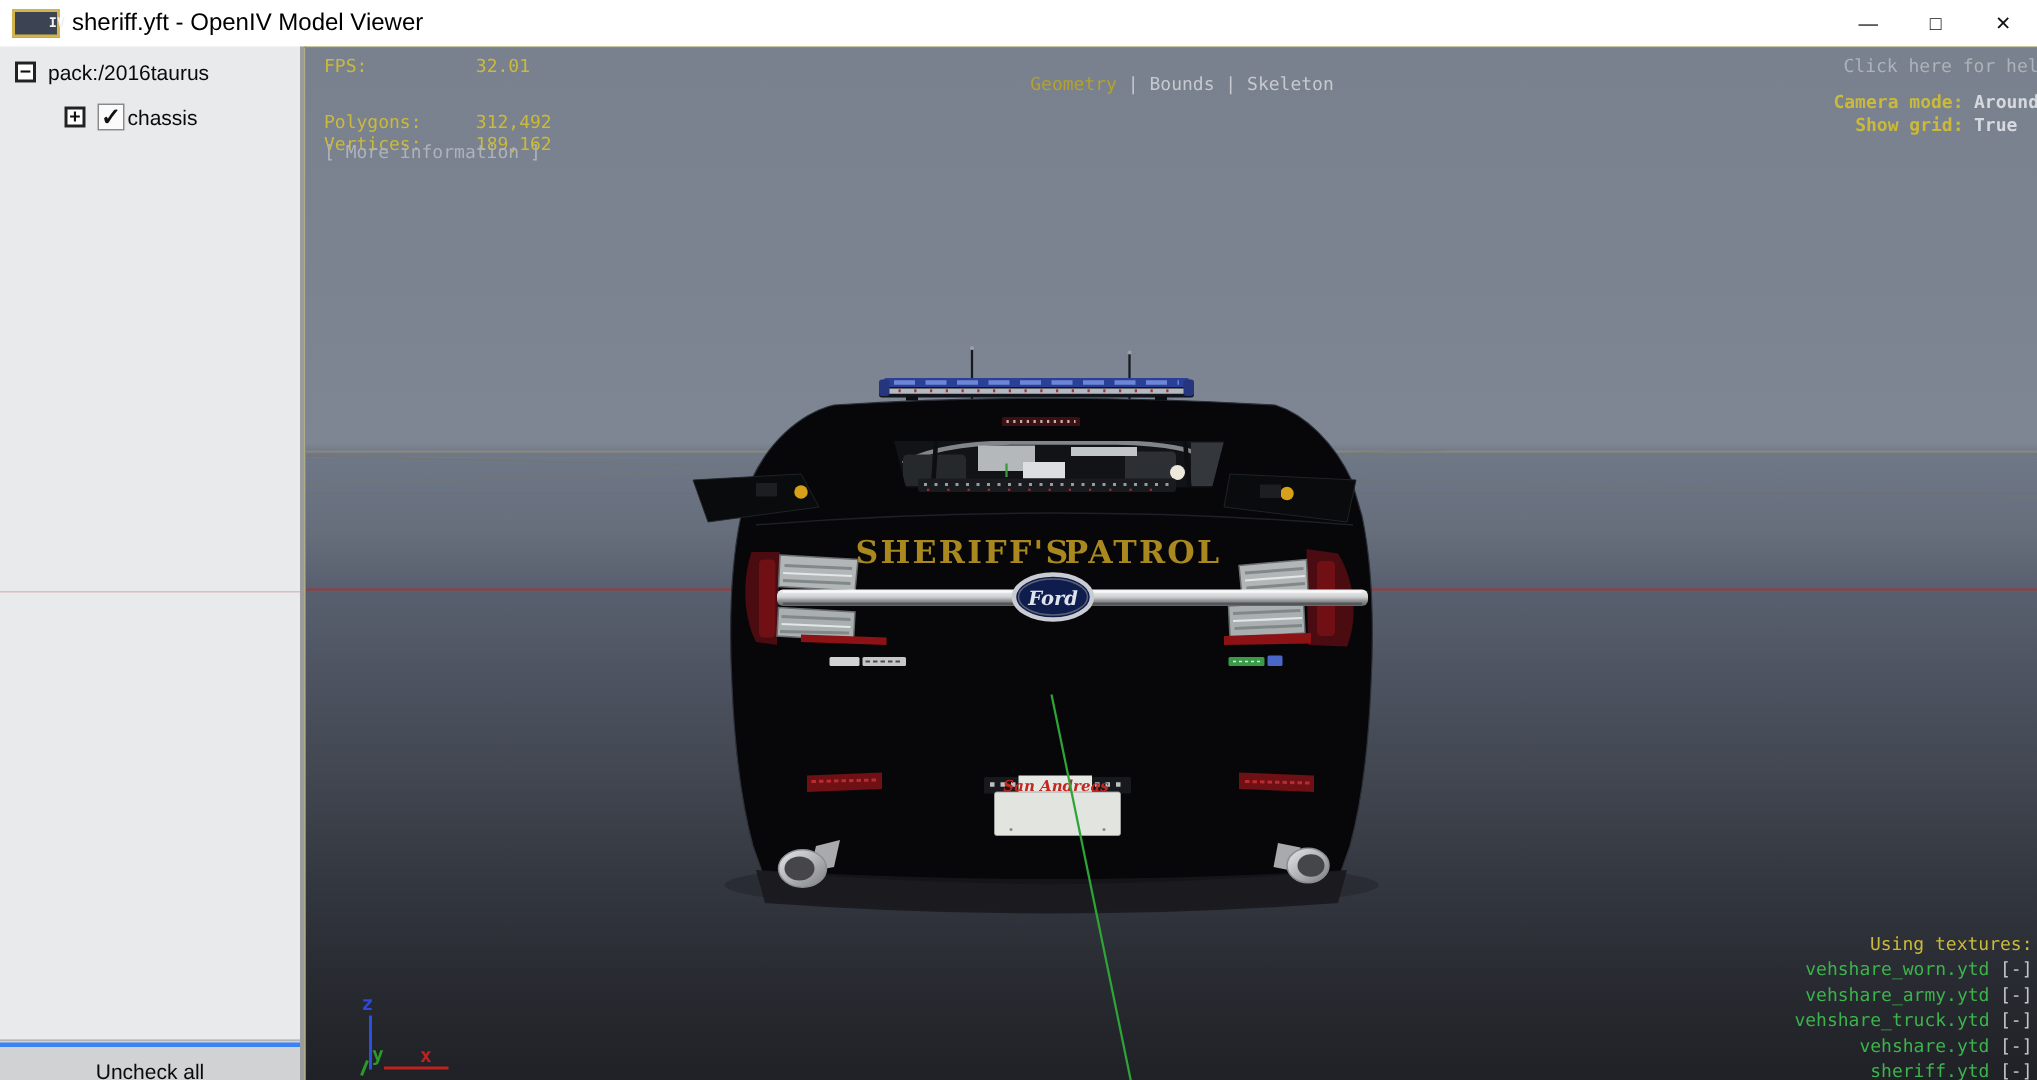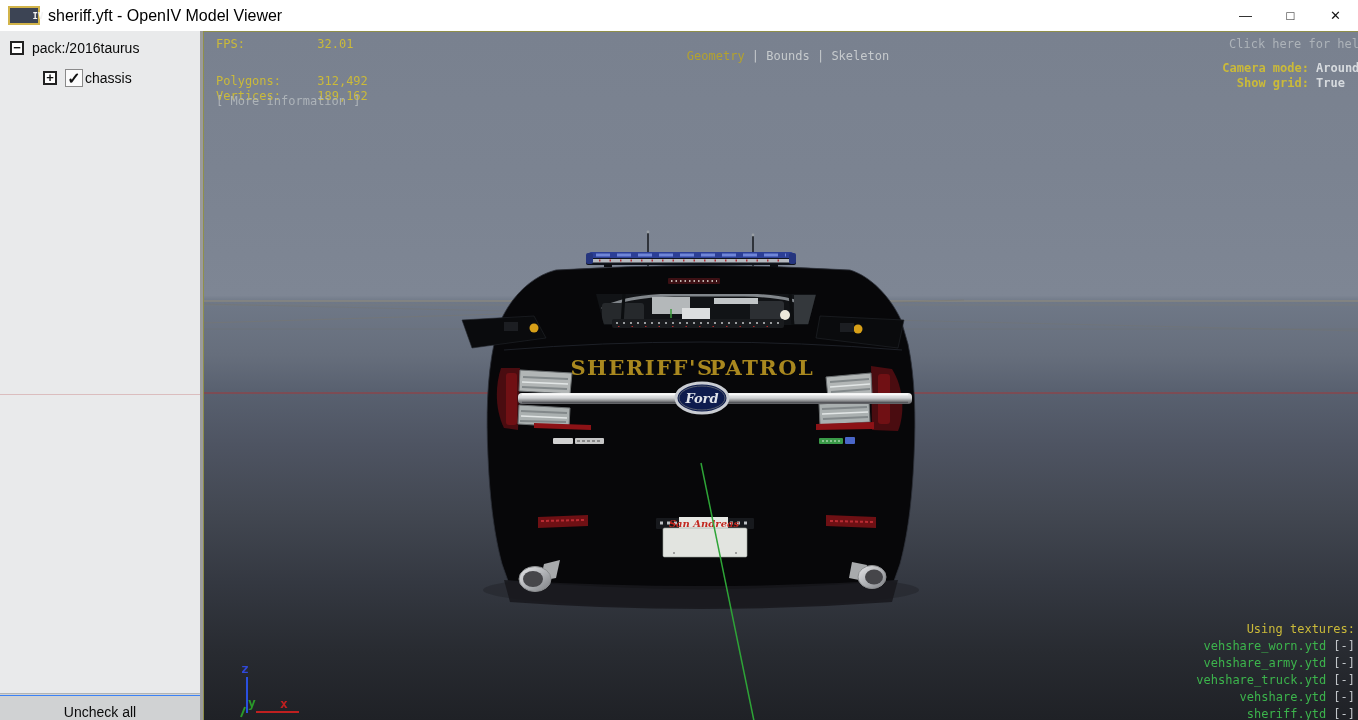--- a/index.html
+++ b/index.html
@@ -27,21 +27,21 @@
   .checkbox{width:18px;height:18px;box-sizing:border-box;border:1px solid #8a8a8a;background:#fbfbfb;
             margin-left:8px;display:flex;align-items:center;justify-content:center;
             font-size:16px;font-weight:bold;color:#111;}
   .tree-label{margin-left:8px;}
   .tree-row.row2 .tree-label{margin-left:2px;}
   .sb-artifact{position:absolute;left:0;top:363px;width:100%;height:1px;
                background:rgba(195,105,105,.35);}
   .sb-btn{position:absolute;left:0;width:100%;background:#d0d2d3;display:flex;
           align-items:center;justify-content:center;font-size:14px;color:#0a0a0a;box-sizing:border-box;}
   .sb-btn.check{top:662px;height:33px;border-top:1px solid #b2b4b5;}
-  .sb-btn.uncheck{top:664px;height:25px;border-top:1px solid #3b82f6;align-items:flex-start;
+  .sb-btn.uncheck{top:664px;height:25px;border-top:3px solid #3b82f6;align-items:flex-start;
                   padding-top:8px;}
   
   .viewport{position:absolute;top:31px;left:203px;width:1155px;height:689px;overflow:hidden;
             border-left:1px solid #8f8f4a;border-top:1px solid #8f8f4a;box-sizing:border-box;
             background:linear-gradient(180deg,#79818f 0%,#7b8391 20%,#7e8694 38.3%,
               #6f7887 39.2%,#666e7c 47%,#596170 52%,#4e5462 60%,#424751 70%,
               #343841 80%,#282b31 90%,#1f2126 100%);}
   .scene{position:absolute;top:0;left:0;}
   
   .ov{position:absolute;font:12px/15px "DejaVu Sans Mono",monospace;white-space:nowrap;}

